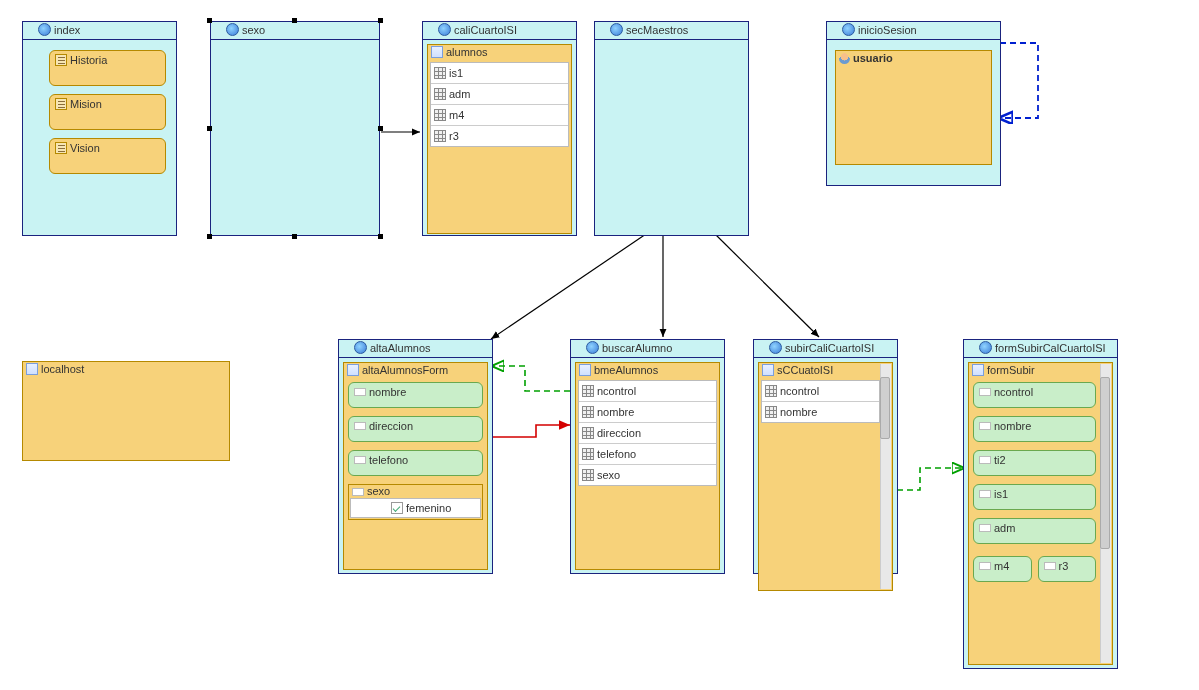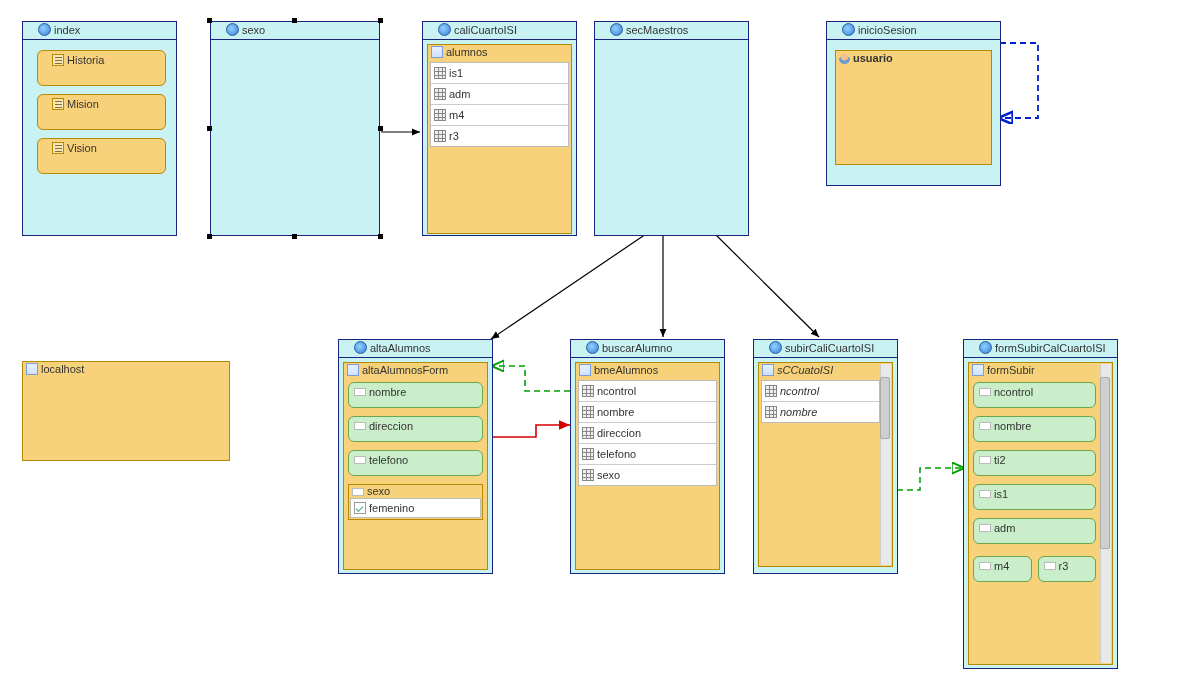--- a/index.html
+++ b/index.html
@@ -44,22 +44,22 @@
     align-items: center;
     gap: 3px;
     padding: 1px 3px 2px 3px;
     font-size: 11px;
     color: #333;
   }
   .item-yellow {
     background: #f7d27a;
     border: 1px solid #b58900;
     border-radius: 6px;
-    padding: 3px 14px;
-    margin: 4px 4px 8px 8px;
+    padding: 3px 5px;
+    margin: 4px 4px 8px 20px;
     min-height: 28px;
     display: flex;
     align-items: flex-start;
     gap: 3px;
     font-size: 11px;
   }
   .item-green {
     background: #c9eec9;
     border: 1px solid #6aa84f;
     border-radius: 6px;
@@ -298,21 +298,21 @@
           </div>
         <div class="item-green">
             <span class="icon icon-field"></span>
             <span>telefono</span>
           </div>
         <div class="panel" style="margin:2px 4px 4px 4px; background:#f7d27a; border:1px solid #b58900;">
           <div class="panel-title" style="padding:0 3px;">
             <span class="icon icon-field"></span>
             <span>sexo</span>
           </div>
-          <div class="rows-container" style="margin:1px;">
+          <div class="rows-container" style="margin:1px;padding-left:37px;">
             <div class="row" style="padding:3px;">
               <span class="icon icon-check"></span>
               <span>femenino</span>
             </div>
           </div>
         </div>
       </div>
     </div>
   </div>
 
@@ -352,21 +352,21 @@
       </div>
     </div>
   </div>
 
   <div class="box" style="left:753px; top:339px; width:145px; height:235px;">
     <div class="box-title">
       <span class="icon icon-globe"></span>
       <span>subirCaliCuartoISI</span>
     </div>
     <div class="box-body" style="padding:4px; position:relative; height:205px;">
-      <div class="panel" style="height:205px; position:relative;font-style:italic;">
+      <div class="panel" style="height:229px; position:relative;">
         <div class="panel-title">
           <span class="icon icon-form"></span>
           <span>sCCuatoISI</span>
         </div>
         <div class="rows-container" style="margin-right:12px;">
           <div class="row">
               <span class="icon icon-grid"></span>
               <span>ncontrol</span>
             </div>
           <div class="row">

